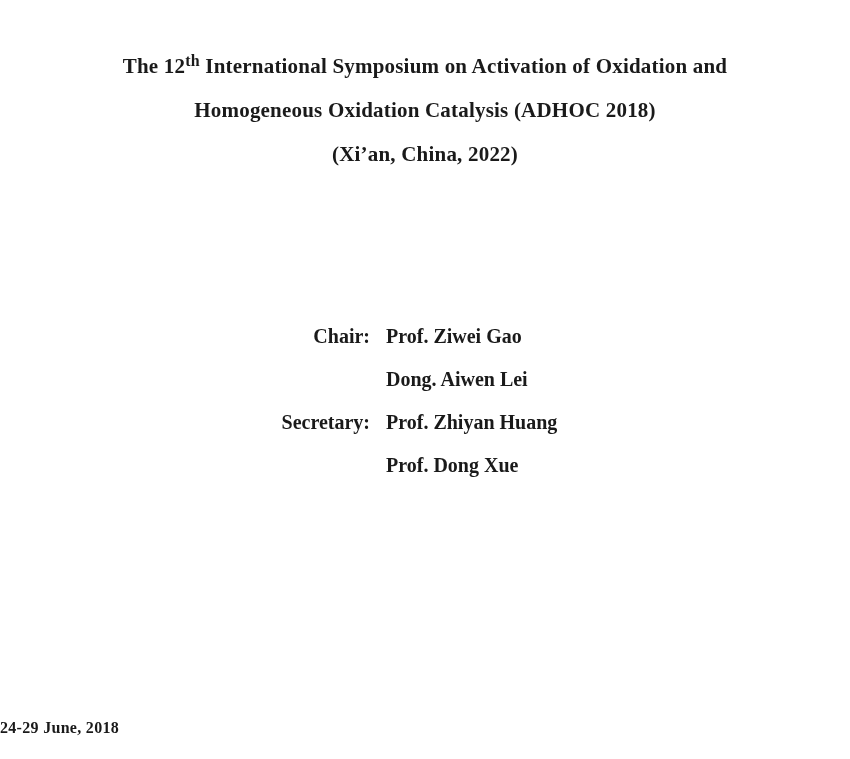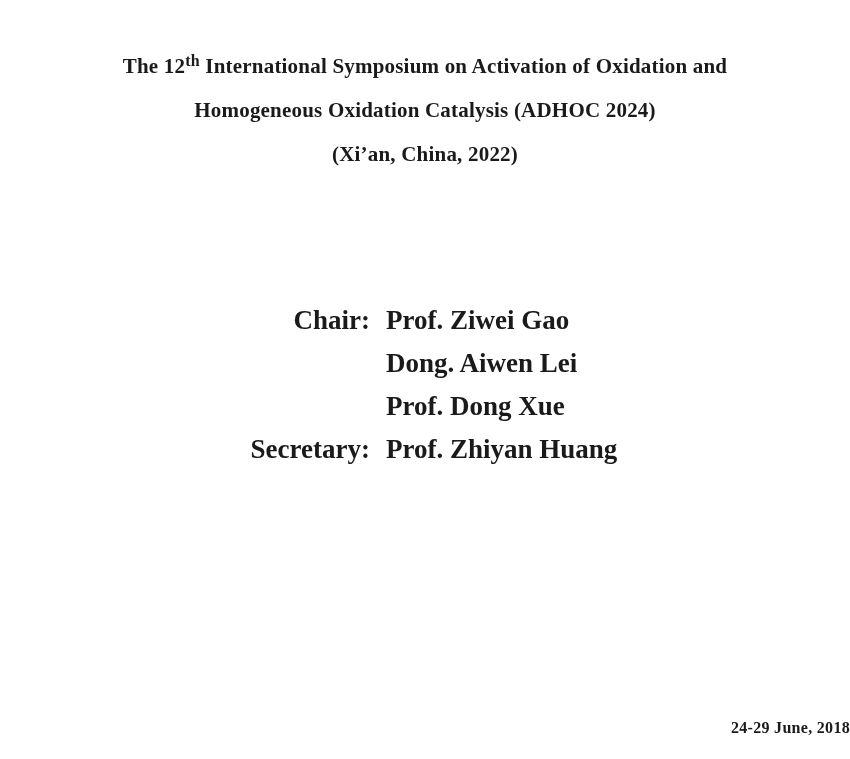--- a/index.html
+++ b/index.html
@@ -35,69 +35,69 @@
     vertical-align: baseline;
   }
   .officers-block {
     position: absolute;
     top: 305px;
     left: 0;
     width: 100%;
   }
   .officer-row {
     display: flex;
-    align-items: flex-start;
+    align-items: flex-end;
     height: 43px;
-    font-size: 27px;
+    font-size: 20px;
   }
   .officer-role {
     width: 370px;
     text-align: right;
     white-space: pre;
   }
   .officer-name {
     margin-left: 16px;
     text-align: left;
     white-space: pre;
   }
   .date-line {
     position: absolute;
     top: 719px;
     left: 0;
     width: 100%;
-    text-align: right;
+    text-align: left;
     font-size: 16px;
     letter-spacing: 0.3px;
   }
 </style>
 </head>
 <body>
 
 <div class="page" style="--text-color: #1a1a1a; --bg-color: #ffffff;">
 
   <header class="title-block">
     <div><span>The 12</span><sup>th</sup><span> International Symposium on Activation of Oxidation and</span></div>
-    <div>Homogeneous Oxidation Catalysis (ADHOC 2024)</div>
+    <div>Homogeneous Oxidation Catalysis (ADHOC 2018)</div>
     <div>(Xi’an, China, 2022)</div>
   </header>
 
   <section class="officers-block">
     <div class="officer-row">
       <span class="officer-role">Chair:</span>
       <span class="officer-name">Prof. Ziwei Gao</span>
     </div>
     <div class="officer-row">
       <span class="officer-role"></span>
       <span class="officer-name">Dong. Aiwen Lei</span>
     </div>
     <div class="officer-row">
+      <span class="officer-role">Secretary:</span>
+      <span class="officer-name">Prof. Zhiyan Huang</span>
+    </div>
+    <div class="officer-row">
       <span class="officer-role"></span>
       <span class="officer-name">Prof. Dong Xue</span>
-    </div>
-    <div class="officer-row">
-      <span class="officer-role">Secretary:</span>
-      <span class="officer-name">Prof. Zhiyan Huang</span>
     </div>
   </section>
 
   <footer class="date-line">24-29 June, 2018</footer>
 
 </div>
 
 </body></html>

